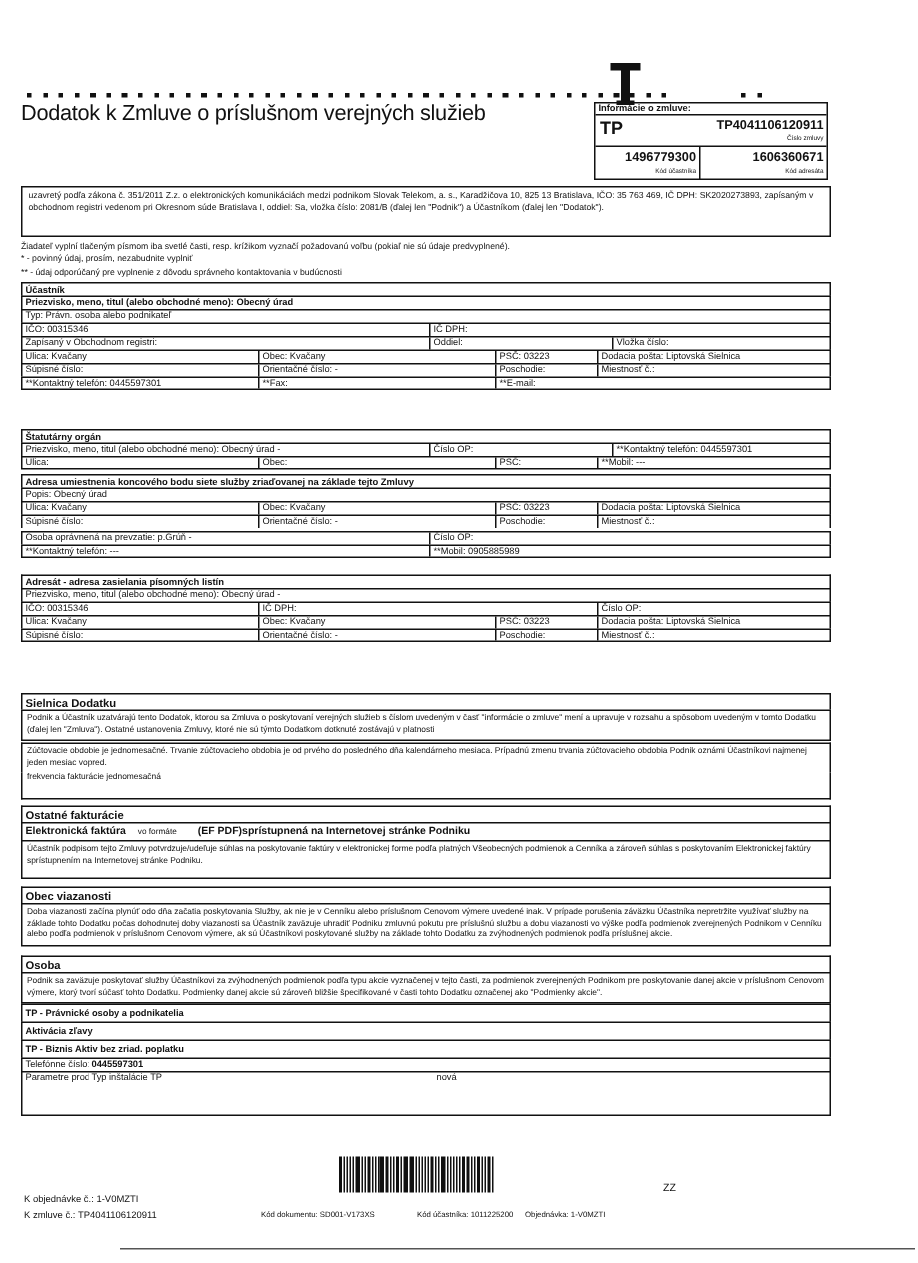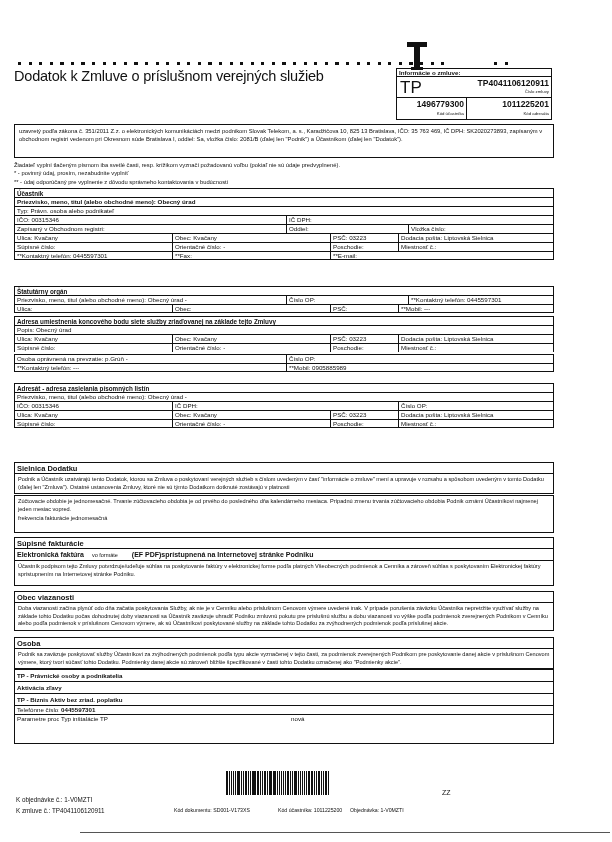--- a/index.html
+++ b/index.html
@@ -12,21 +12,21 @@
   .dots2 span { width: 3.2px; height: 3.2px; background: #111; display: block; }
   .tlogo { position: absolute; left: 404px; top: 42px; width: 26px; height: 28px; }
   .tlogo .bar { position: absolute; left: 3px; top: 0; width: 20px; height: 5px; background: #111; }
   .tlogo .stem { position: absolute; left: 10px; top: 0; width: 6px; height: 28px; background: #111; }
   .tlogo .foot { position: absolute; left: 7px; top: 25px; width: 12px; height: 3px; background: #111; }
 
   .title { position: absolute; left: 14px; top: 68px; font-size: 14.5px; font-weight: normal; letter-spacing: -0.2px; }
 
   .infobox { position: absolute; left: 396px; top: 68px; width: 156px; height: 52px; border: 1.2px solid #111; }
   .infobox .ihead { font-size: 6.2px; font-weight: bold; padding: 0 2px; border-bottom: 1px solid #111; height: 8px; line-height: 8px; }
-  .infobox .tp { position: absolute; left: 3px; top: 9px; font-size: 17px; font-weight: normal; }
+  .infobox .tp { position: absolute; left: 3px; top: 9px; font-size: 12px; font-weight: bold; }
   .infobox .cnum { position: absolute; right: 2px; top: 9px; font-size: 8.5px; font-weight: bold; }
   .infobox .clabel { position: absolute; right: 2px; top: 20px; font-size: 4.3px; }
   .infobox .row2 { position: absolute; left: 0; top: 28px; width: 100%; height: 22px; border-top: 1px solid #111; }
   .infobox .c1 { position: absolute; left: 0; top: 0; width: 70px; height: 22px; border-right: 1px solid #111; }
   .infobox .c2 { position: absolute; left: 70px; top: 0; width: 84px; height: 22px; }
   .infobox .num { position: absolute; right: 2px; top: 1px; font-size: 8.5px; font-weight: bold; }
   .infobox .lbl { position: absolute; right: 2px; top: 13px; font-size: 4.3px; }
 
   .intro { position: absolute; left: 14px; top: 124px; width: 540px; height: 34px; border: 1px solid #111; padding: 3px 4px; font-size: 5.8px; line-height: 1.3; }
   .notes { position: absolute; left: 14px; top: 161px; width: 540px; font-size: 5.8px; line-height: 1.45; }
@@ -106,21 +106,21 @@
   <div class="ihead">Informácie o zmluve:</div>
   <div class="tp">TP</div>
   <div class="cnum">TP4041106120911</div>
   <div class="clabel">Číslo zmluvy</div>
   <div class="row2">
     <div class="c1">
       <div class="num">1496779300</div>
       <div class="lbl">Kód účastníka</div>
     </div>
     <div class="c2">
-      <div class="num">1011225201</div>
+      <div class="num">1606360671</div>
       <div class="lbl">Kód adresáta</div>
     </div>
   </div>
 </div>
 
 <div class="intro">uzavretý podľa zákona č. 351/2011 Z.z. o elektronických komunikáciách medzi podnikom Slovak Telekom, a. s., Karadžičova 10, 825 13 Bratislava, IČO: 35 763 469, IČ DPH: SK2020273893, zapísaným v obchodnom registri vedenom pri Okresnom súde Bratislava I, oddiel: Sa, vložka číslo: 2081/B (ďalej len "Podnik") a Účastníkom (ďalej len "Dodatok").</div>
 
 <div class="notes">
   <div>Žiadateľ vyplní tlačeným písmom iba svetlé časti, resp. krížikom vyznačí požadovanú voľbu (pokiaľ nie sú údaje predvyplnené).</div>
   <div>* - povinný údaj, prosím, nezabudnite vyplniť</div>
@@ -233,21 +233,21 @@
   <div class="sechead big">Sielnica Dodatku</div>
   <div class="para">Podnik a Účastník uzatvárajú tento Dodatok, ktorou sa Zmluva o poskytovaní verejných služieb s číslom uvedeným v časť "informácie o zmluve" mení a upravuje v rozsahu a spôsobom uvedeným v tomto Dodatku (ďalej len "Zmluva"). Ostatné ustanovenia Zmluvy, ktoré nie sú týmto Dodatkom dotknuté zostávajú v platnosti</div>
 </div>
 
 <div class="sec" style="top:495px;">
   <div class="para" style="border-bottom:none;">Zúčtovacie obdobie je jednomesačné. Trvanie zúčtovacieho obdobia je od prvého do posledného dňa kalendárneho mesiaca. Prípadnú zmenu trvania zúčtovacieho obdobia Podnik oznámi Účastníkovi najmenej jeden mesiac vopred.</div>
   <div class="para" style="border-top:none; padding-top:0; height:18px;">frekvencia fakturácie jednomesačná</div>
 </div>
 
 <div class="sec" style="top:537px;">
-  <div class="sechead big">Súpisné fakturácie</div>
+  <div class="sechead big">Ostatné fakturácie</div>
   <div class="row" style="height:12px; border-bottom:none;">
     <div class="cell wfull" style="line-height:11px; font-size:7px;">
       <b>Elektronická faktúra</b>
       <span style="font-size:5.5px; margin-left:6px;">vo formáte</span>
       <b style="margin-left:12px;">(EF PDF)sprístupnená na Internetovej stránke Podniku</b>
     </div>
   </div>
   <div class="para" style="height:26px;">Účastník podpisom tejto Zmluvy potvrdzuje/udeľuje súhlas na poskytovanie faktúry v elektronickej forme podľa platných Všeobecných podmienok a Cenníka a zároveň súhlas s poskytovaním Elektronickej faktúry sprístupnením na Internetovej stránke Podniku.</div>
 </div>
 

